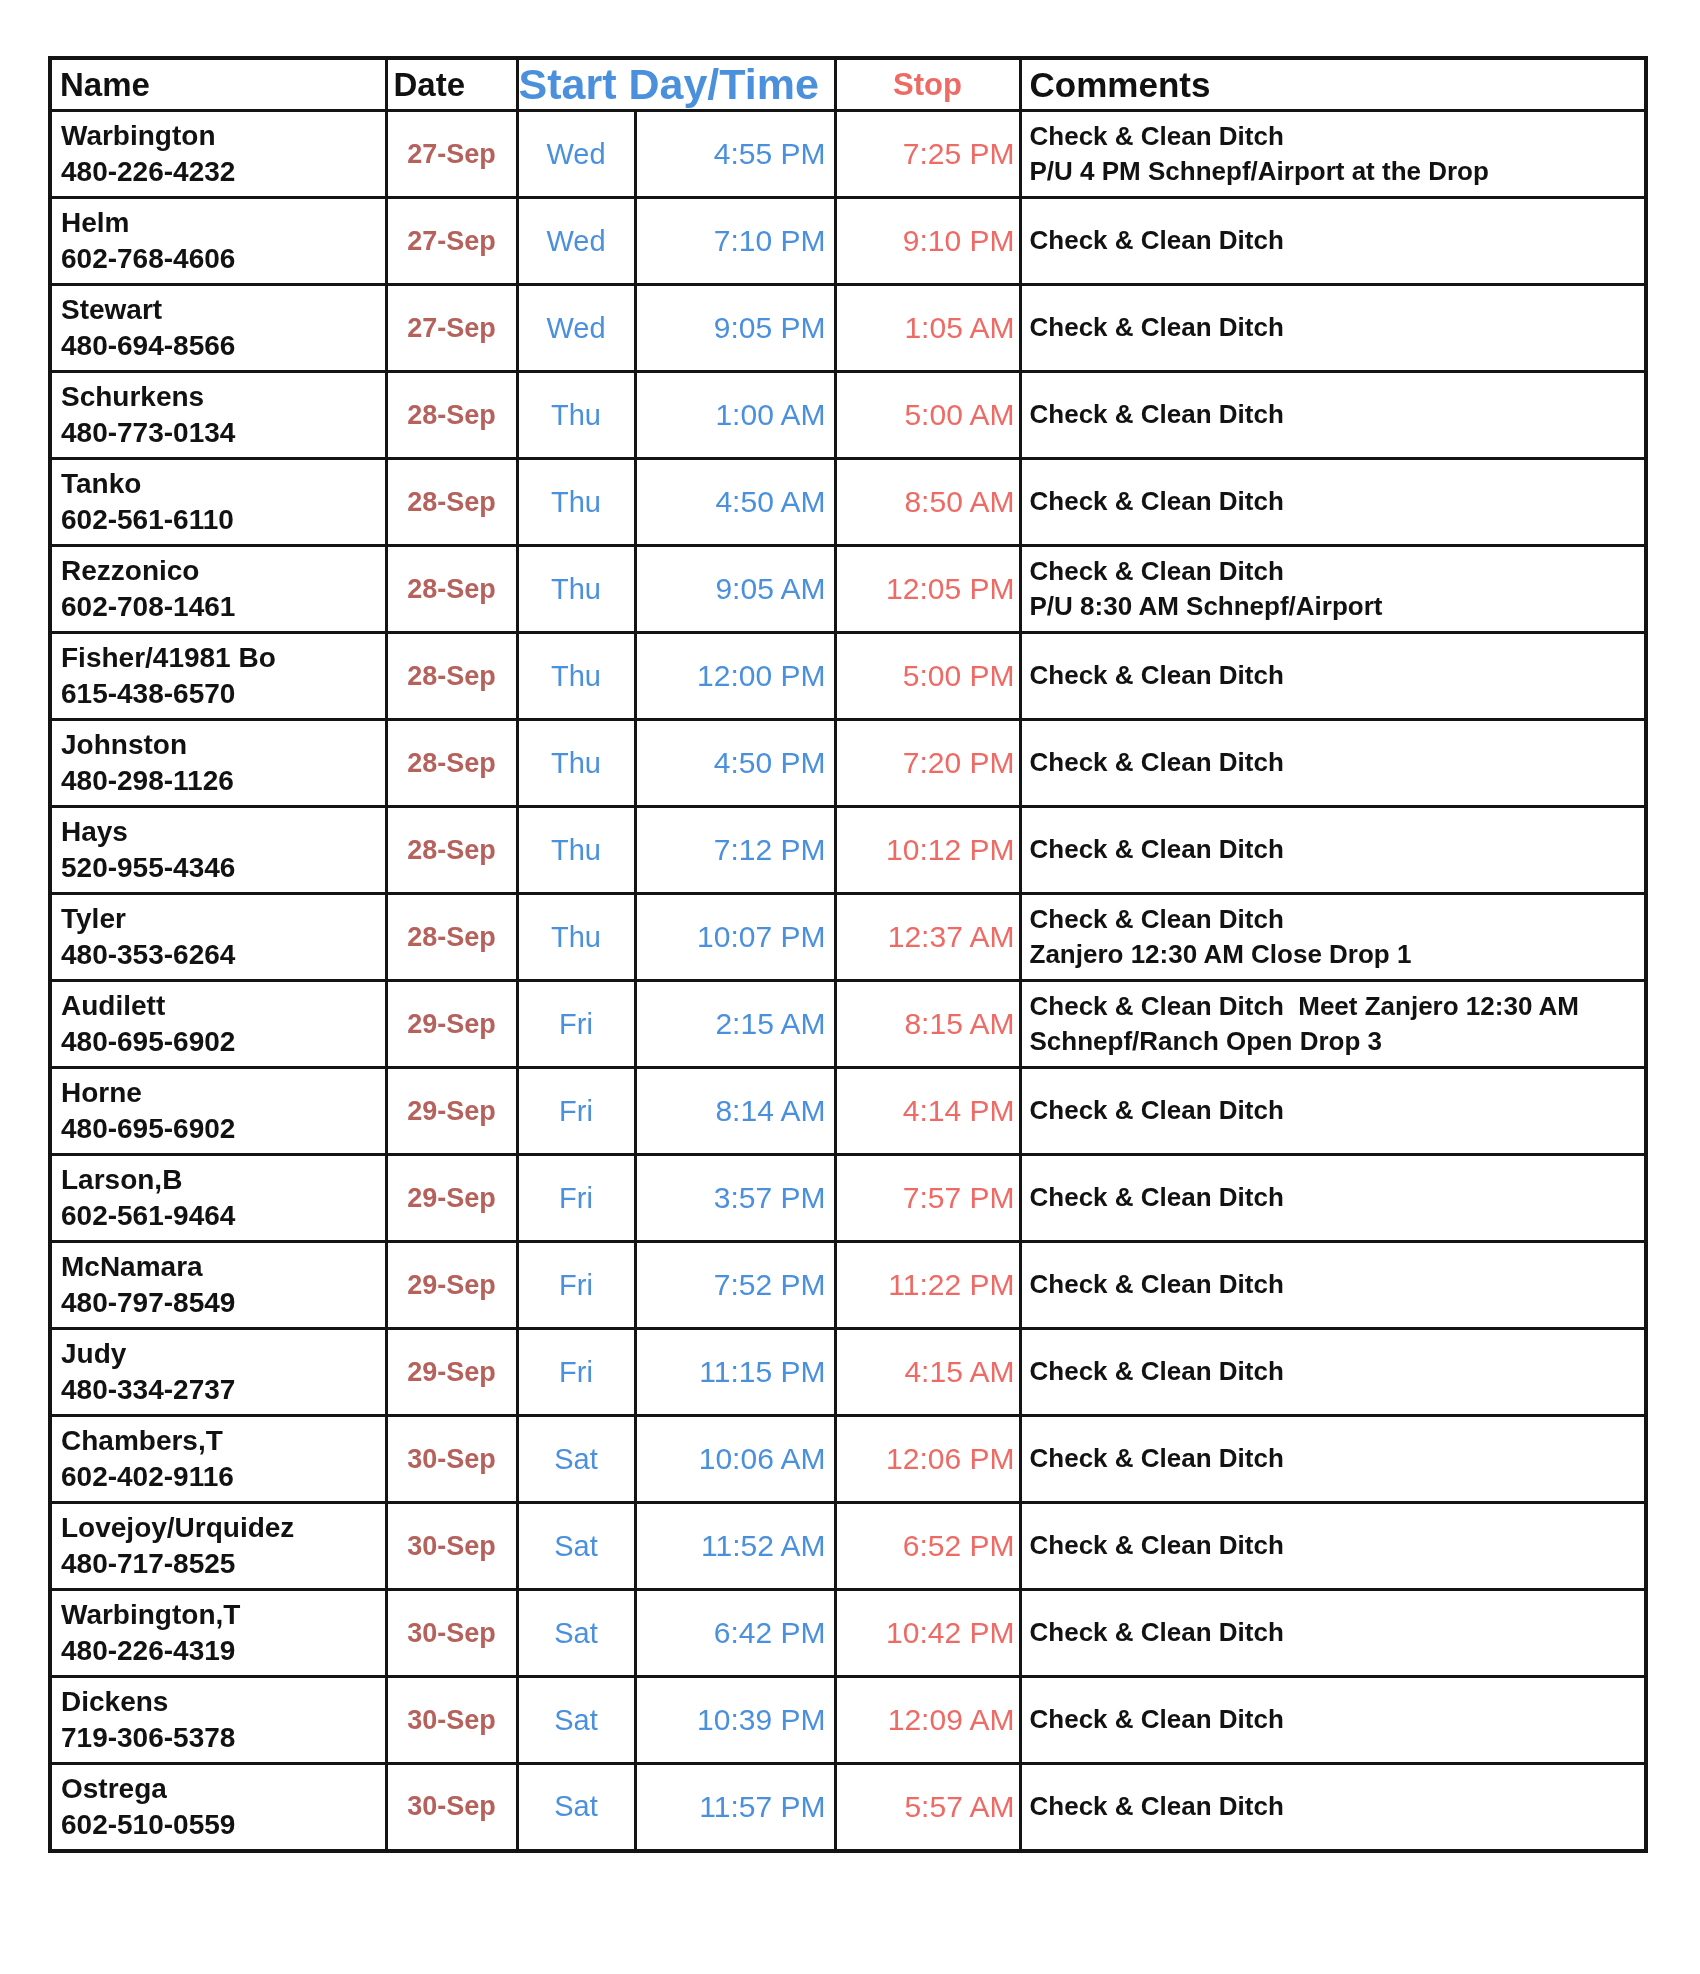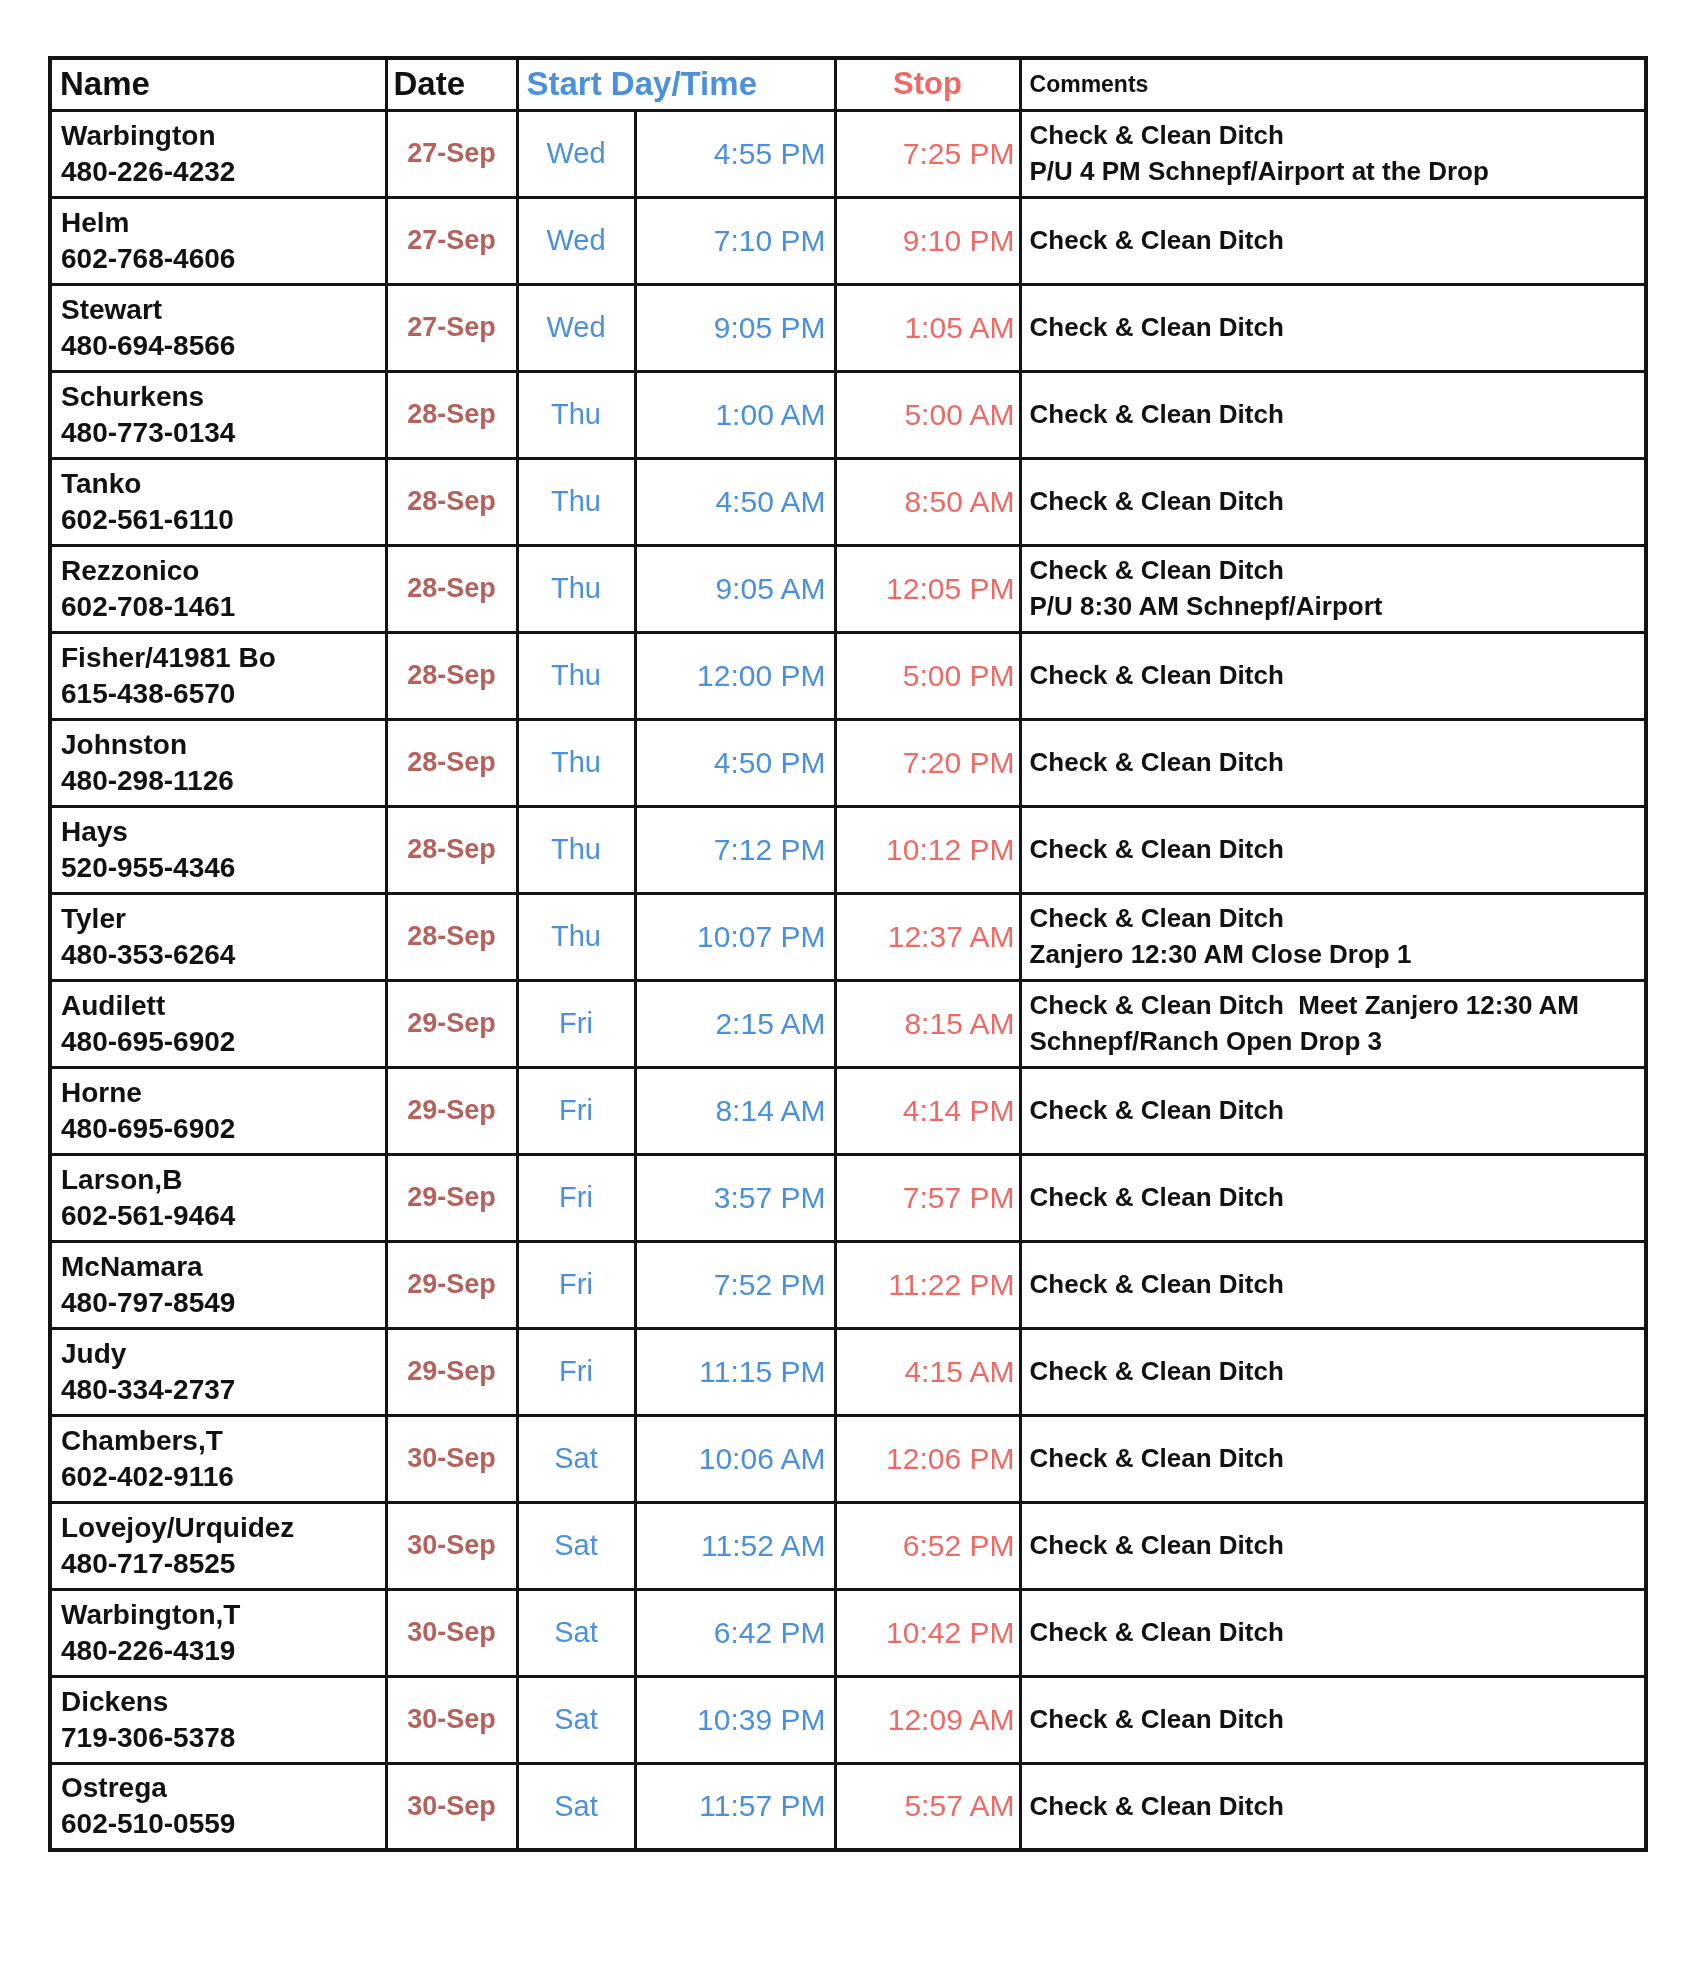--- a/index.html
+++ b/index.html
@@ -35,29 +35,28 @@
   .h-name {
     font-size: 33px; font-weight: bold; color: #111;
     padding-left: 8px;
   }
   .h-date {
     font-size: 33px; font-weight: bold; color: #111;
     padding-left: 6px;
     margin-top: 44px;
   }
   .h-start {
-    font-size: 33px; font-weight: bold; color: var(--blue);
-    padding-left: 8px;
+    font-size: 43px; font-weight: bold; color: var(--blue);
   }
   .h-stop {
     font-size: 31px; font-weight: bold; color: var(--stopred);
     text-align: center;
   }
   .h-comments {
-    font-size: 23px; font-weight: bold; color: #111;
+    font-size: 35px; font-weight: bold; color: #111;
     padding-left: 8px;
   }
 
   td { vertical-align: middle; }
   .c-name { padding-left: 9px; }
   .c-name .nm, .c-name .ph {
     font-size: 28px; font-weight: bold; color: #121212;
     line-height: 1.28;
     white-space: nowrap;
   }

